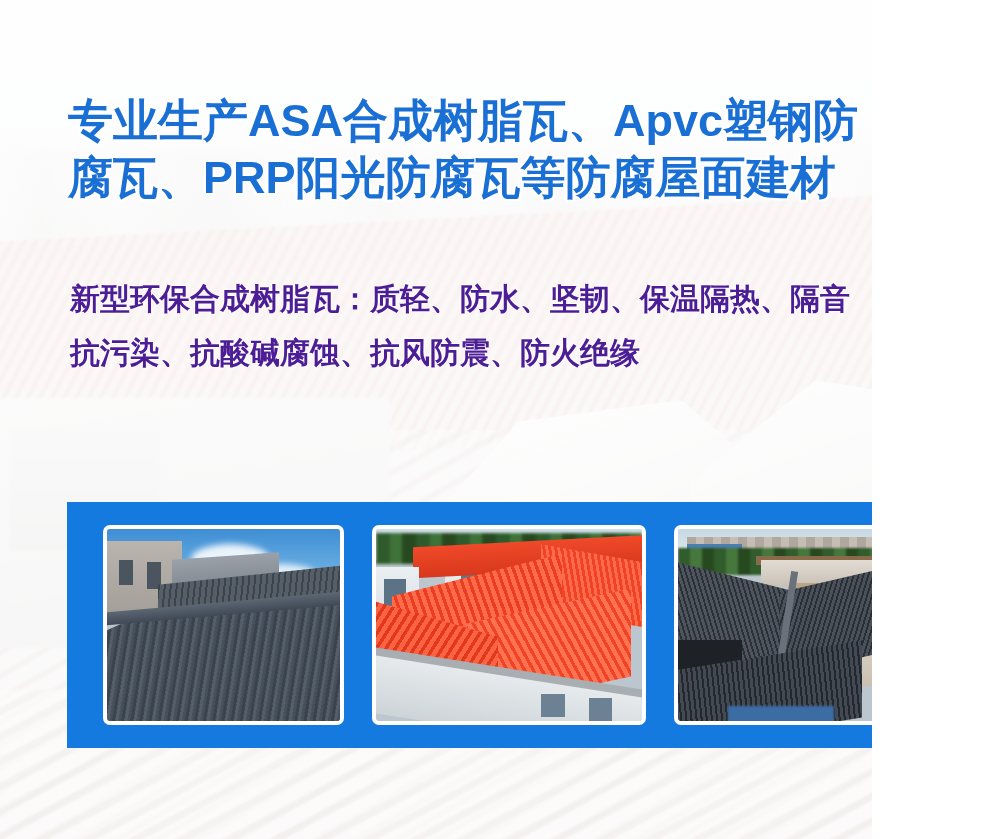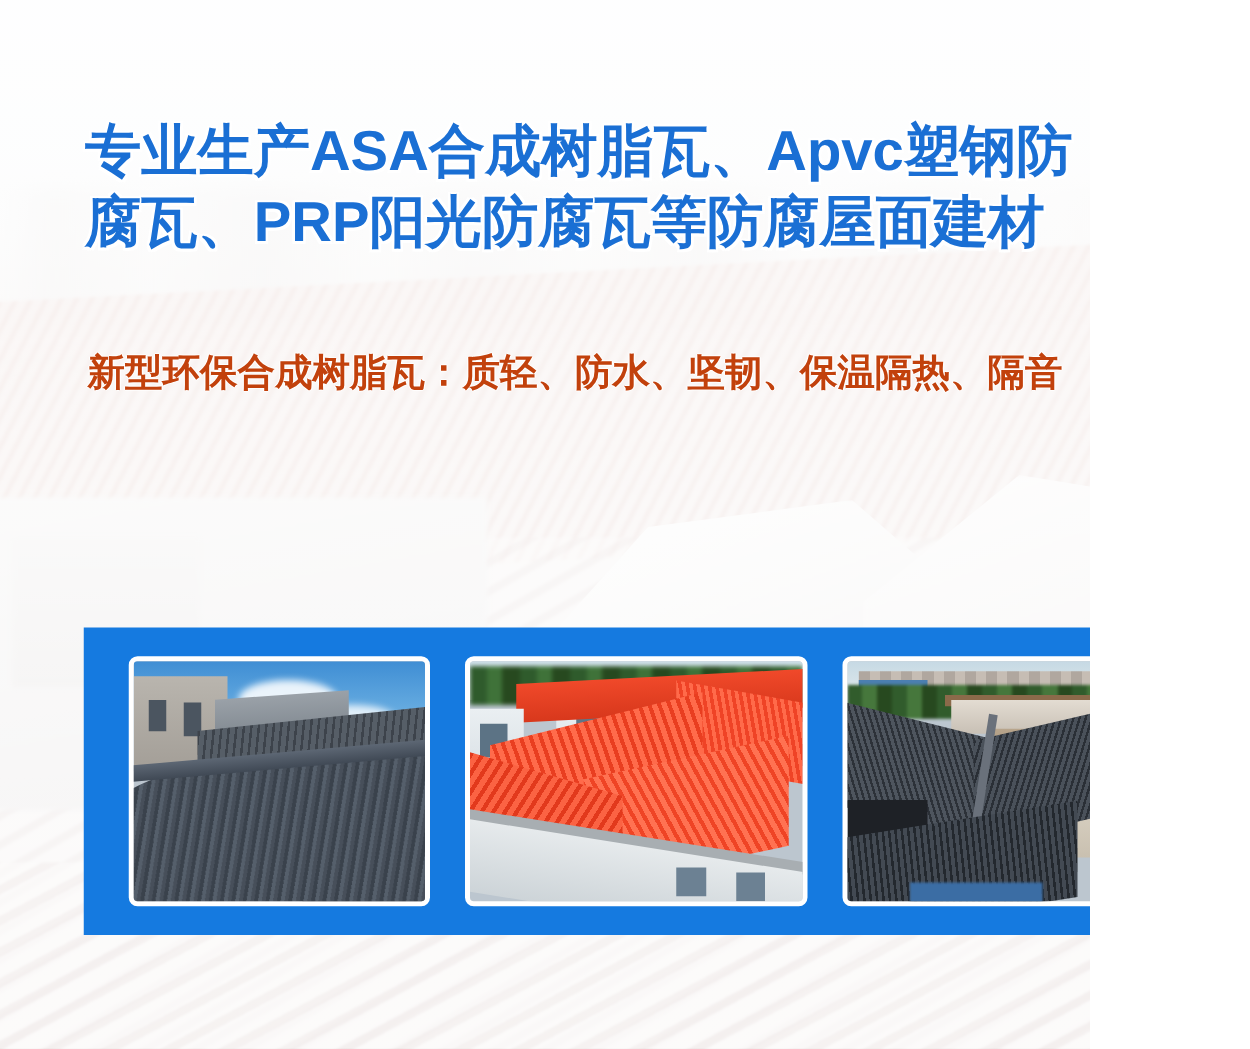--- a/index.html
+++ b/index.html
@@ -146,21 +146,21 @@
        2px -2px 0 rgba(255,255,255,.95),
       -2px -2px 0 rgba(255,255,255,.95);
     white-space: pre-wrap;
   }
 
   .subtitle {
     position: absolute;
     left: 70px;
     top: 272px;
     width: 890px;
-    color: #c2410c;
+    color: #4c1d95;
     font-size: 30px;
     font-weight: bold;
     line-height: 54px;
     text-shadow:
        1px  0 0 rgba(255,255,255,.85),
       -1px  0 0 rgba(255,255,255,.85),
        0  1px 0 rgba(255,255,255,.85),
        0 -1px 0 rgba(255,255,255,.85);
   }
   .subtitle .line { display: block; white-space: pre; }
@@ -432,20 +432,21 @@
     <div class="bg-veil"></div>
   </div>
 
   <div class="content">
 
     <div class="headline">专业生产ASA合成树脂瓦、Apvc塑钢防
 腐瓦、PRP阳光防腐瓦等防腐屋面建材</div>
 
     <div class="subtitle">
       <span class="line">新型环保合成树脂瓦：质轻、防水、坚韧、保温隔热、隔音</span>
+      <span class="line">抗污染、抗酸碱腐蚀、抗风防震、防火绝缘</span>
     </div>
 
     <div class="gallery-panel">
       <div class="photo-row">
 
         <div class="photo p1">
           <div class="photo-inner">
             <div class="p1-sky"></div>
             <div class="p1-cloud1"></div>
             <div class="p1-cloud2"></div>

